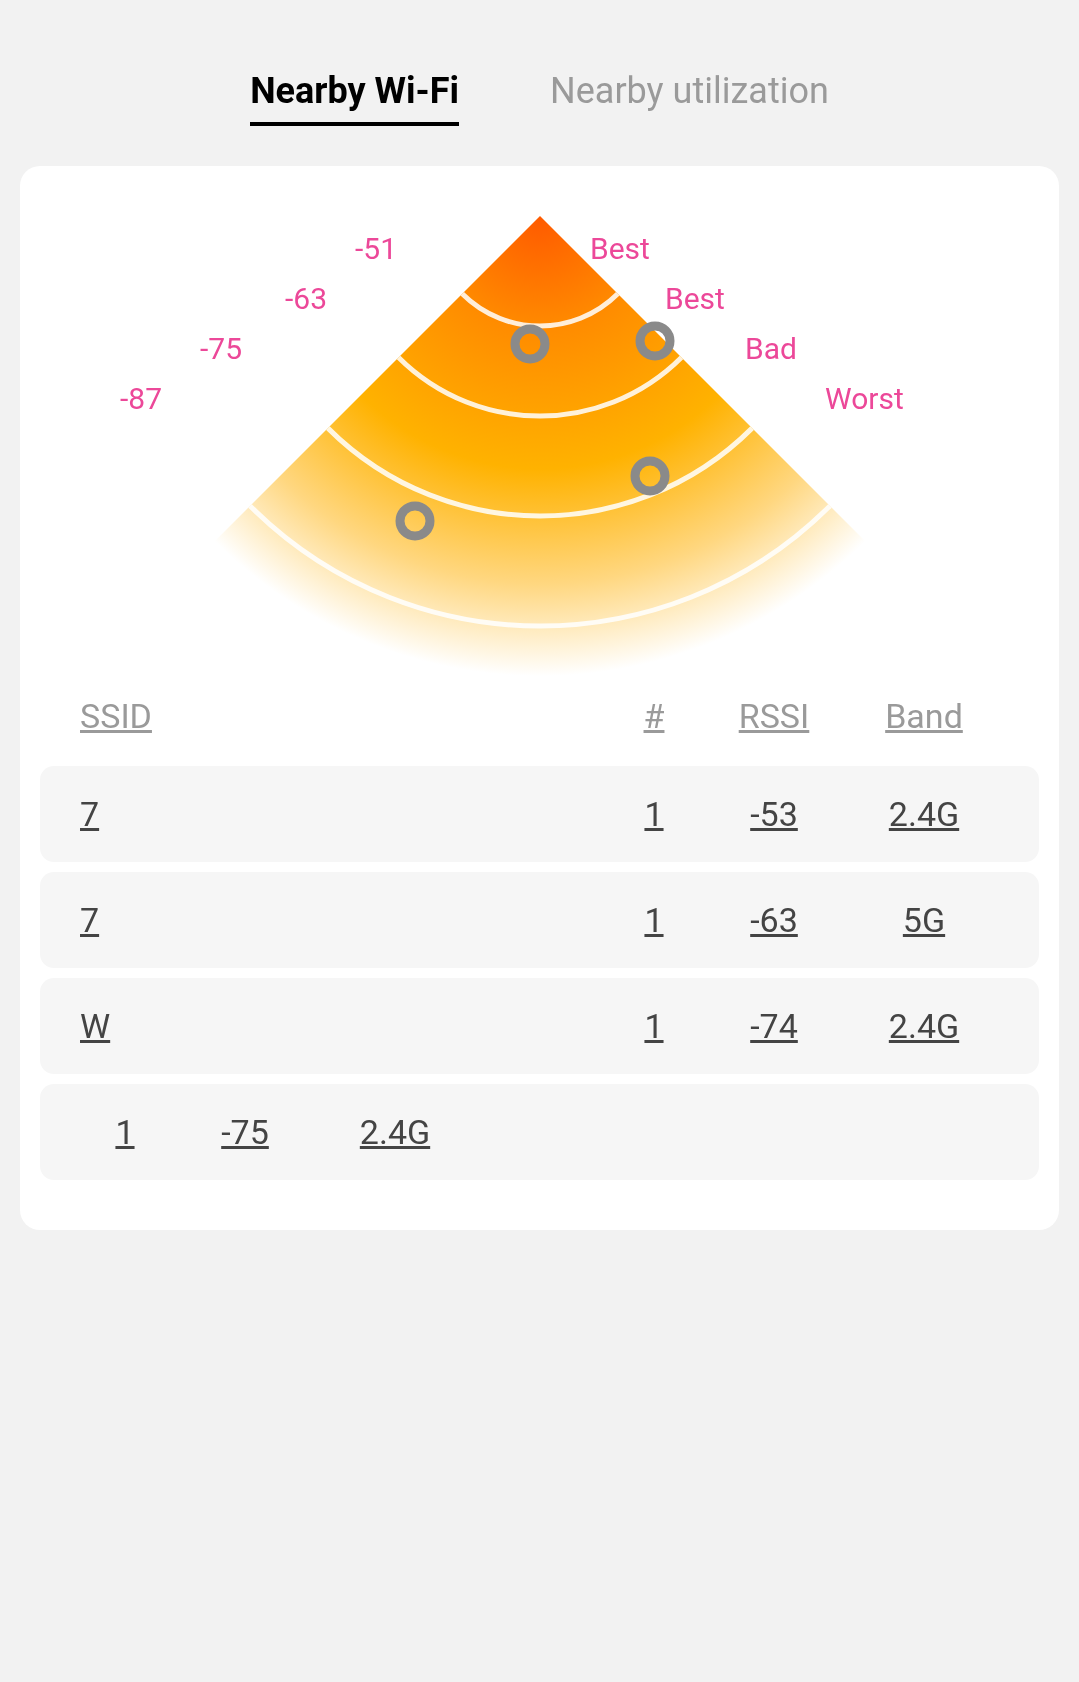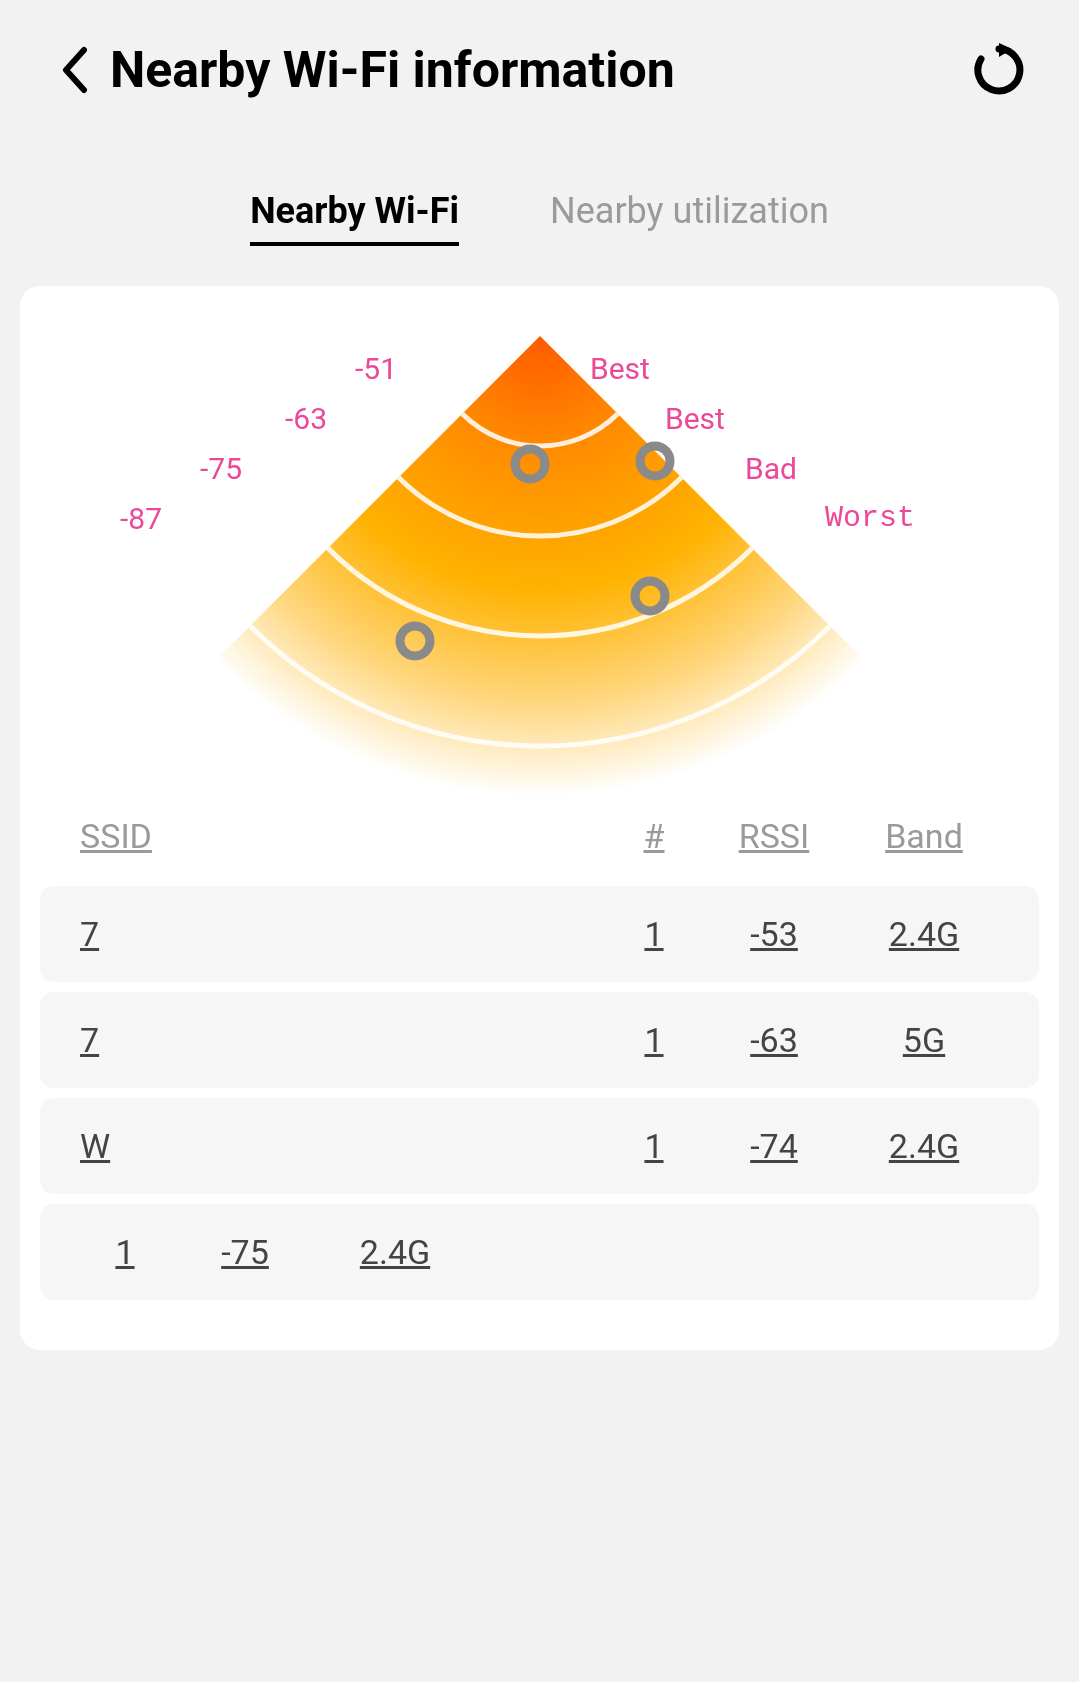--- a/index.html
+++ b/index.html
@@ -20,34 +20,20 @@
   .trow{background:#f6f6f6;border-radius:14px;margin:10px 20px;padding:28px 40px;color:#444;}
   .c-ssid{flex:1;}
   .c-num{width:90px;text-align:center;}
   .c-rssi{width:150px;text-align:center;}
   .c-band{width:150px;text-align:center;}
 </style>
 </head>
 <body>
 <div class="screen">
 
-<div class="header">
-  <div class="back">
-    <svg width="30" height="48" viewBox="0 0 30 48">
-      <polyline points="24,4 6,24 24,44" fill="none" stroke="#000" stroke-width="6" stroke-linecap="round" stroke-linejoin="round"></polyline>
-    </svg>
-  </div>
-  <div class="title">Nearby Wi-Fi information</div>
-  <div class="refresh">
-    <svg width="54" height="54" viewBox="0 0 54 54">
-      <path d="M27 6 A21 21 0 1 1 9 16" fill="none" stroke="#000" stroke-width="7" stroke-linecap="round"></path>
-      <polygon points="27,0 27,14 40,6" fill="#000"></polygon>
-    </svg>
-  </div>
-</div>
 
 <div class="tabs">
   <div class="tab active">Nearby Wi-Fi</div>
   <div class="tab">Nearby utilization</div>
 </div>
 
 <div class="card">
 
   <div class="chartwrap">
     <svg width="900" height="480" viewBox="0 0 900 480">
@@ -78,21 +64,21 @@
     </svg>
 
     <div class="lbl" style="left:335px;top:35px;">-51</div>
     <div class="lbl" style="left:265px;top:85px;">-63</div>
     <div class="lbl" style="left:180px;top:135px;">-75</div>
     <div class="lbl" style="left:100px;top:185px;">-87</div>
 
     <div class="lbl" style="left:570px;top:35px;text-align:right;">Best</div>
     <div class="lbl" style="left:645px;top:85px;">Best</div>
     <div class="lbl" style="left:725px;top:135px;">Bad</div>
-    <div class="lbl" style="left:805px;top:185px;font-family:Liberation Mono, monospace;">Worst</div>
+    <div class="lbl" style="left:805px;top:185px;">Worst</div>
   </div>
 
   <div class="thead">
     <div class="c-ssid">SSID</div>
     <div class="c-num">#</div>
     <div class="c-rssi">RSSI</div>
     <div class="c-band">Band</div>
   </div>
 
   <div class="trow">

